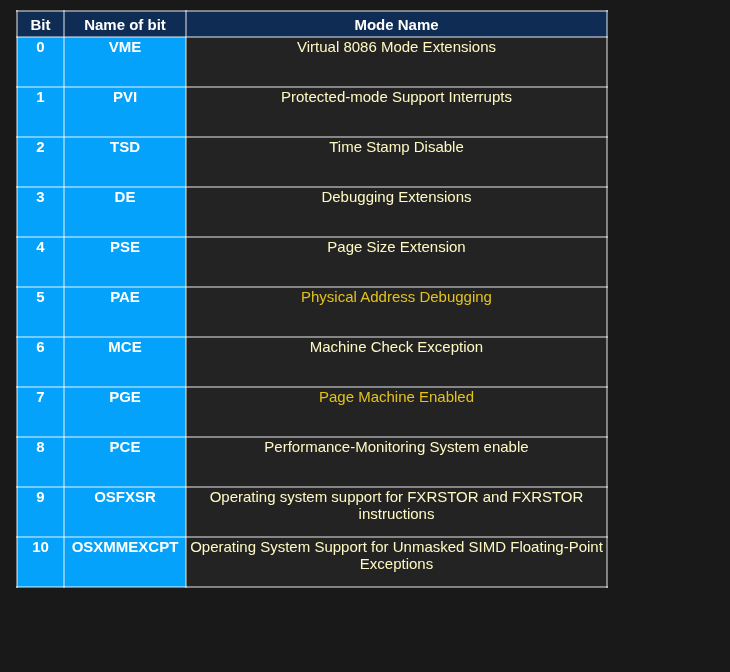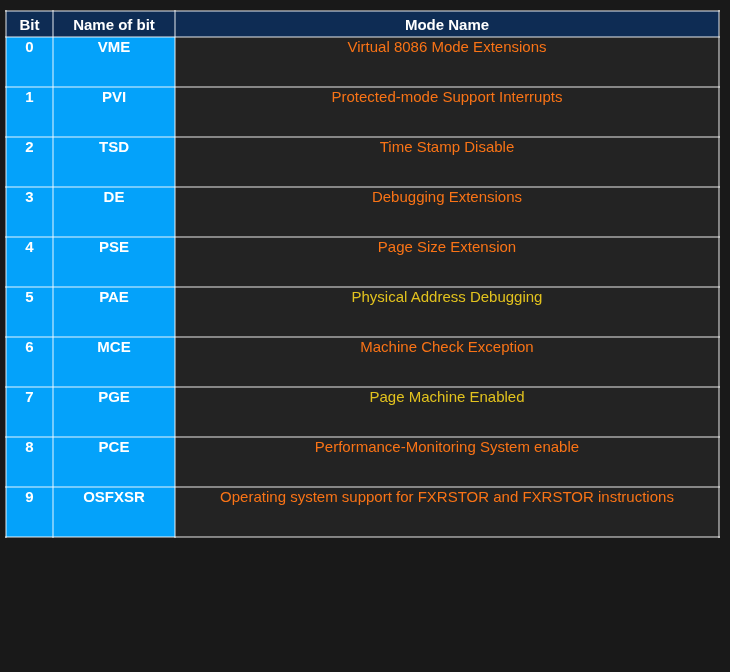--- a/index.html
+++ b/index.html
@@ -12,23 +12,23 @@
     font-family: "Liberation Sans", "DejaVu Sans", sans-serif;
   }
   .page {
     position: relative;
     width: 730px;
     height: 672px;
     background: #191919;
   }
   table.bits-table {
     position: absolute;
-    left: 5px;
+    left: 16px;
     top: 10px;
-    width: 715px;
+    width: 592px;
     border-collapse: collapse;
     table-layout: fixed;
     border: 2px solid #6e6e6e;
   }
   table.bits-table col.col-bit  { width: 47px; }
   table.bits-table col.col-name { width: 122px; }
   table.bits-table col.col-full { width: auto; }
 
   table.bits-table th {
     height: 24px;
@@ -51,21 +51,21 @@
     box-sizing: border-box;
   }
   td.bit-cell, td.bit-name-cell {
     background: var(--accent-blue, #04a2fa);
     color: #ffffff;
     font-weight: bold;
     padding-top: 14px;
   }
   td.full-name-cell {
     background: var(--cell-dark, #232323);
-    color: #f97316;
+    color: #fef9c3;
     font-weight: normal;
     padding-top: 10px;
   }
   td.full-name-cell.highlight {
     color: var(--highlight-yellow, #e2c21e);
   }
 </style>
 </head>
 <body style="background: rgb(25, 25, 25);">
 
@@ -137,16 +137,21 @@
     <td class="bit-name-cell">PCE</td>
     <td class="full-name-cell">Performance-Monitoring System enable</td>
   </tr>
 
   <tr>
     <td class="bit-cell">9</td>
     <td class="bit-name-cell">OSFXSR</td>
     <td class="full-name-cell">Operating system support for FXRSTOR and FXRSTOR instructions</td>
   </tr>
 
+  <tr>
+    <td class="bit-cell">10</td>
+    <td class="bit-name-cell">OSXMMEXCPT</td>
+    <td class="full-name-cell">Operating System Support for Unmasked SIMD Floating-Point Exceptions</td>
+  </tr>
 
 </tbody>
   </table>
 </div>
 
 </body></html>

